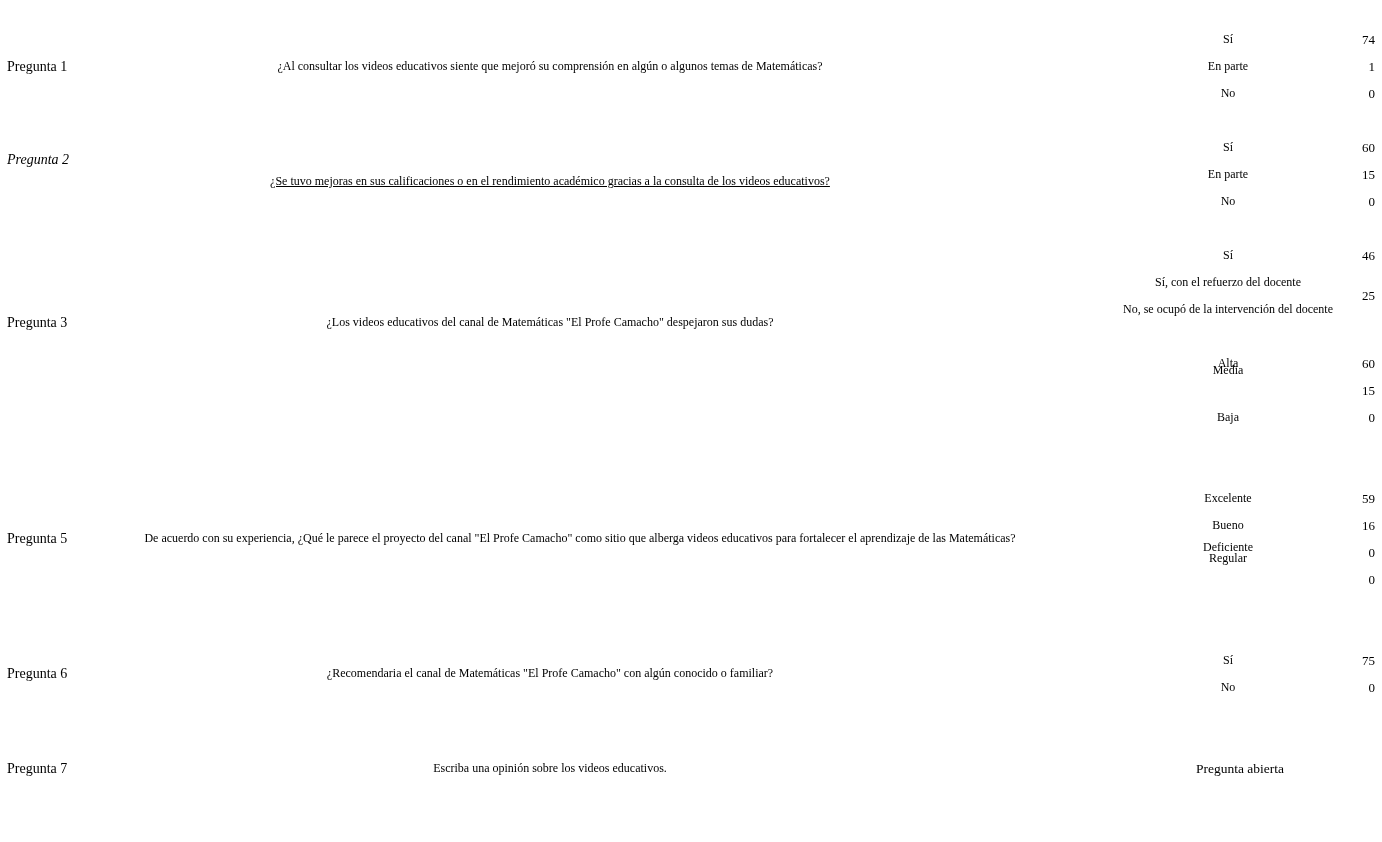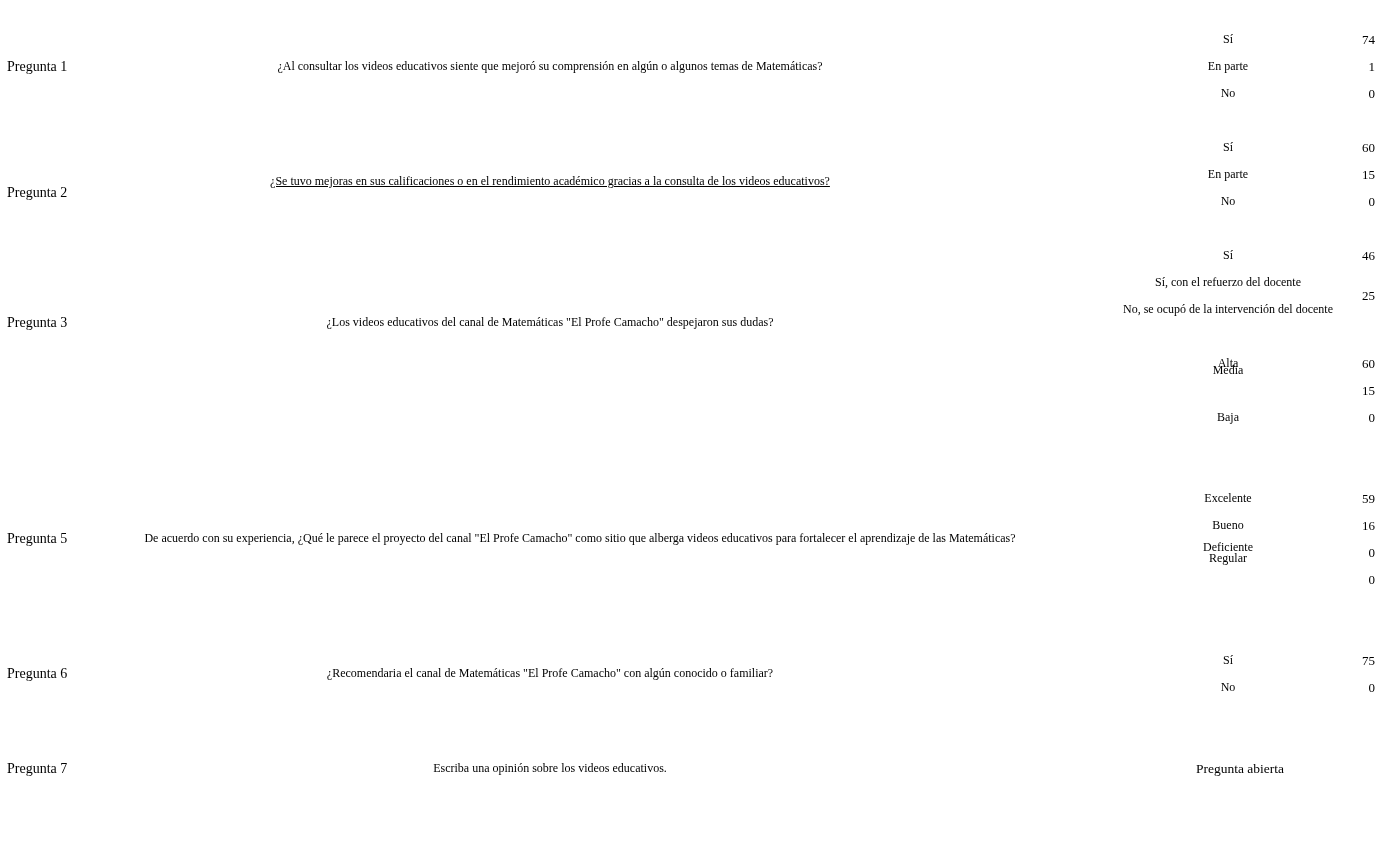--- a/index.html
+++ b/index.html
@@ -81,21 +81,21 @@
     <div class="q-text" style="top:59px;">¿Al consultar los videos educativos siente que mejoró su comprensión en algún o algunos temas de Matemáticas?</div>
     <div class="opt-label" style="top:32px; left:1128px;">Sí</div>
     <div class="opt-value" style="top:32px;">74</div>
     <div class="opt-label" style="top:59px; left:1128px;">En parte</div>
     <div class="opt-value" style="top:59px;">1</div>
     <div class="opt-label" style="top:86px; left:1128px;">No</div>
     <div class="opt-value" style="top:86px;">0</div>
   </div>
 
   <div class="row">
-    <div class="q-label" style="top:185px;">Pregunta 2</div>
+    <div class="q-label" style="top:152px;font-style:italic;">Pregunta 2</div>
     <div class="q-text" style="top:174px;text-decoration:underline;">¿Se tuvo mejoras en sus calificaciones o en el rendimiento académico gracias a la consulta de los videos educativos?</div>
     <div class="opt-label" style="top:140px; left:1128px;">Sí</div>
     <div class="opt-value" style="top:140px;">60</div>
     <div class="opt-label" style="top:167px; left:1128px;">En parte</div>
     <div class="opt-value" style="top:167px;">15</div>
     <div class="opt-label" style="top:194px; left:1128px;">No</div>
     <div class="opt-value" style="top:194px;">0</div>
   </div>
 
   <div class="row">

